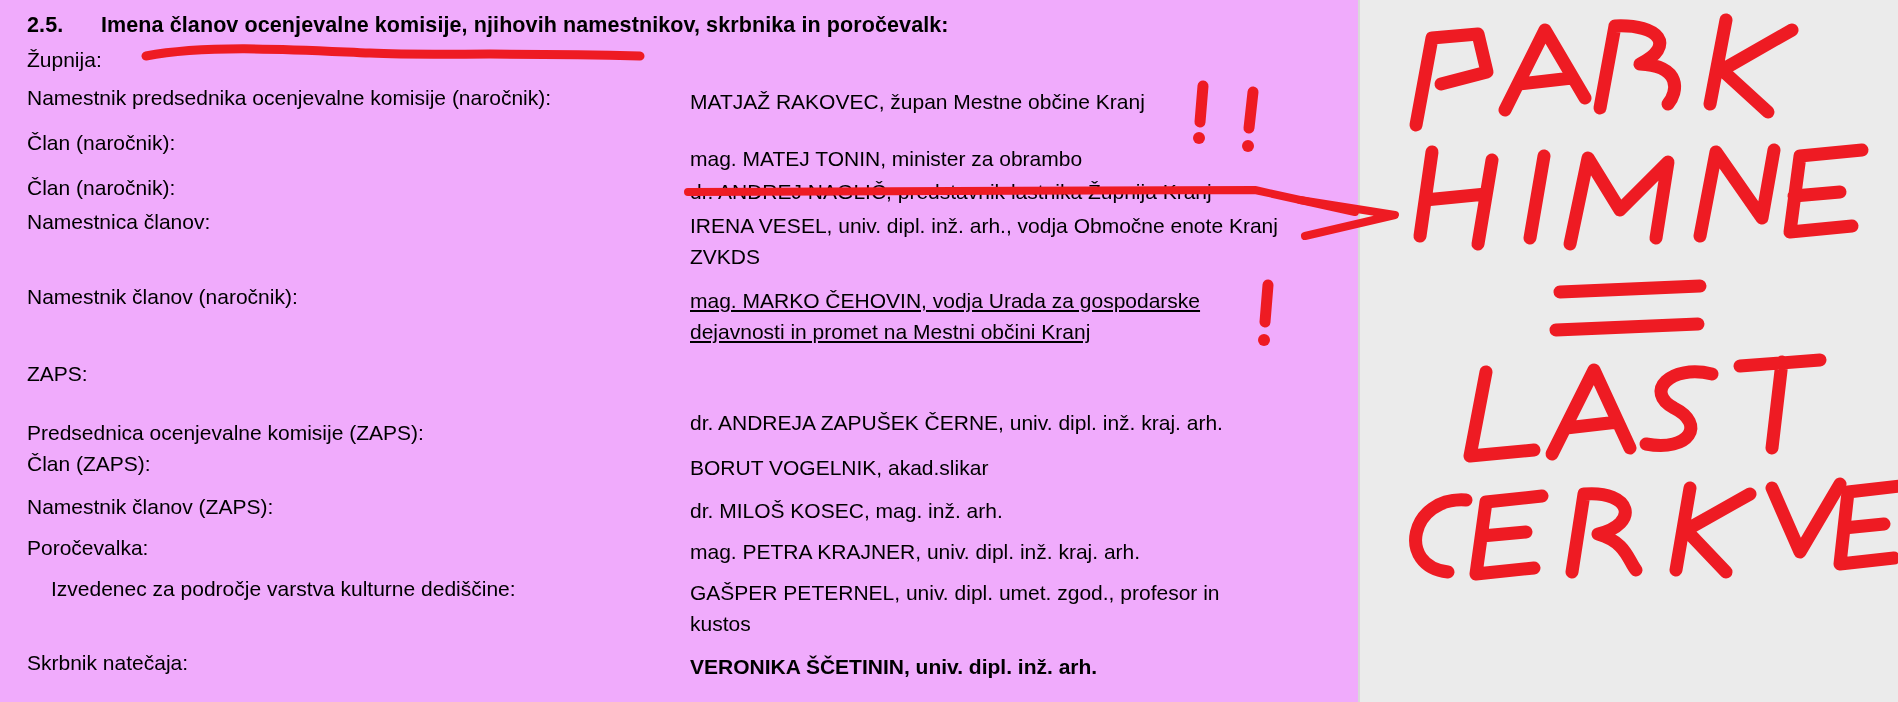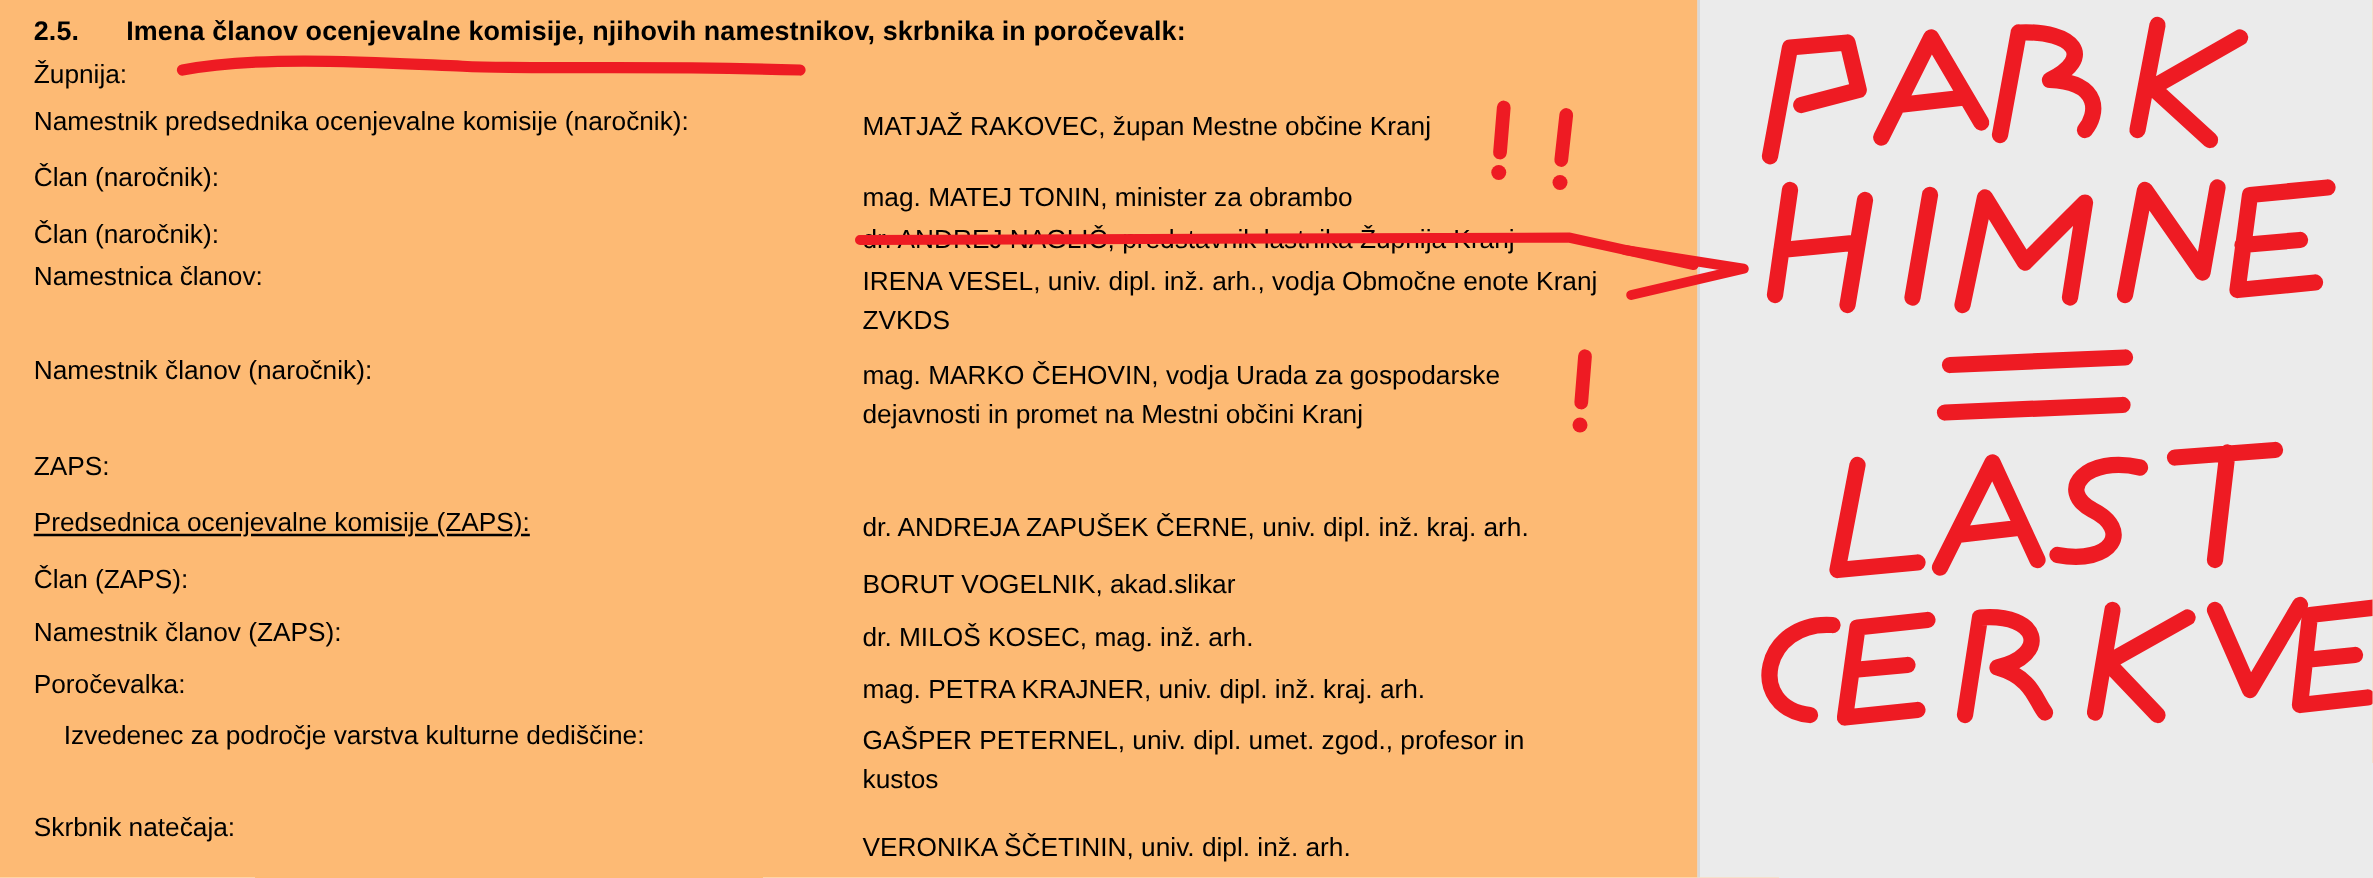--- a/index.html
+++ b/index.html
@@ -10,21 +10,21 @@
   body {
     width: 1898px;
     height: 702px;
     overflow: hidden;
     font-family: "Liberation Sans", sans-serif;
   }
   #page {
     position: relative;
     width: 1898px;
     height: 702px;
-    background: #fdba74;
+    background: #f0abfc;
   }
   
   #margin-panel {
     position: absolute;
     top: 0;
     left: 1358px;
     width: 540px;
     height: 702px;
     background: #ebebeb;
   }
@@ -121,27 +121,27 @@
       <div class="value nowrap" style="top:0;">dr. ANDREJ NAGLIČ, predstavnik lastnika Župnija Kranj</div>
     </div>
 
     <div class="row" style="top:210px;">
       <div class="label" style="top:0;">Namestnica članov:</div>
       <div class="value" style="top:0;width:590px;">IRENA VESEL, univ. dipl. inž. arh., vodja Območne enote Kranj ZVKDS</div>
     </div>
 
     <div class="row" style="top:285px;">
       <div class="label" style="top:0;">Namestnik članov (naročnik):</div>
-      <div class="value" style="top:0;width:580px;">mag. MARKO ČEHOVIN, vodja Urada za gospodarske dejavnosti in promet na Mestni občini Kranj</div>
+      <div class="value" style="top:0;width:580px;text-decoration:underline;">mag. MARKO ČEHOVIN, vodja Urada za gospodarske dejavnosti in promet na Mestni občini Kranj</div>
     </div>
 
     <div class="label" style="top:362px;">ZAPS:</div>
 
     <div class="row" style="top:407px;">
-      <div class="label" style="top:0;text-decoration:underline;">Predsednica ocenjevalne komisije (ZAPS):</div>
+      <div class="label" style="top:14px;">Predsednica ocenjevalne komisije (ZAPS):</div>
       <div class="value nowrap" style="top:0;">dr. ANDREJA ZAPUŠEK ČERNE, univ. dipl. inž. kraj. arh.</div>
     </div>
 
     <div class="row" style="top:452px;">
       <div class="label" style="top:0;">Član (ZAPS):</div>
       <div class="value nowrap" style="top:0;">BORUT VOGELNIK, akad.slikar</div>
     </div>
 
     <div class="row" style="top:495px;">
       <div class="label" style="top:0;">Namestnik članov (ZAPS):</div>
@@ -153,21 +153,21 @@
       <div class="value nowrap" style="top:0;">mag. PETRA KRAJNER, univ. dipl. inž. kraj. arh.</div>
     </div>
 
     <div class="row" style="top:577px;">
       <div class="label" style="top:0;margin-left:24px;">Izvedenec za področje varstva kulturne dediščine:</div>
       <div class="value" style="top:0;width:580px;">GAŠPER PETERNEL, univ. dipl. umet. zgod., profesor in kustos</div>
     </div>
 
     <div class="row" style="top:651px;">
       <div class="label" style="top:0;text-align:right;">Skrbnik natečaja:</div>
-      <div class="value nowrap" style="top:12px;">VERONIKA ŠČETININ, univ. dipl. inž. arh.</div>
+      <div class="value nowrap" style="top:0;font-weight:bold;">VERONIKA ŠČETININ, univ. dipl. inž. arh.</div>
     </div>
 
   </div>
 
   <svg id="annotations" width="1898" height="702" viewBox="0 0 1898 702">
 
     <path d="M146 56 C 210 44, 300 50, 370 53 C 430 56, 500 52, 640 56" stroke="#ee1b23" stroke-width="9" fill="none" stroke-linecap="round"></path>
 
     <g>
       <path d="M1203 86 L1200 122" stroke="#ee1b23" stroke-width="11" fill="none" stroke-linecap="round"></path>

